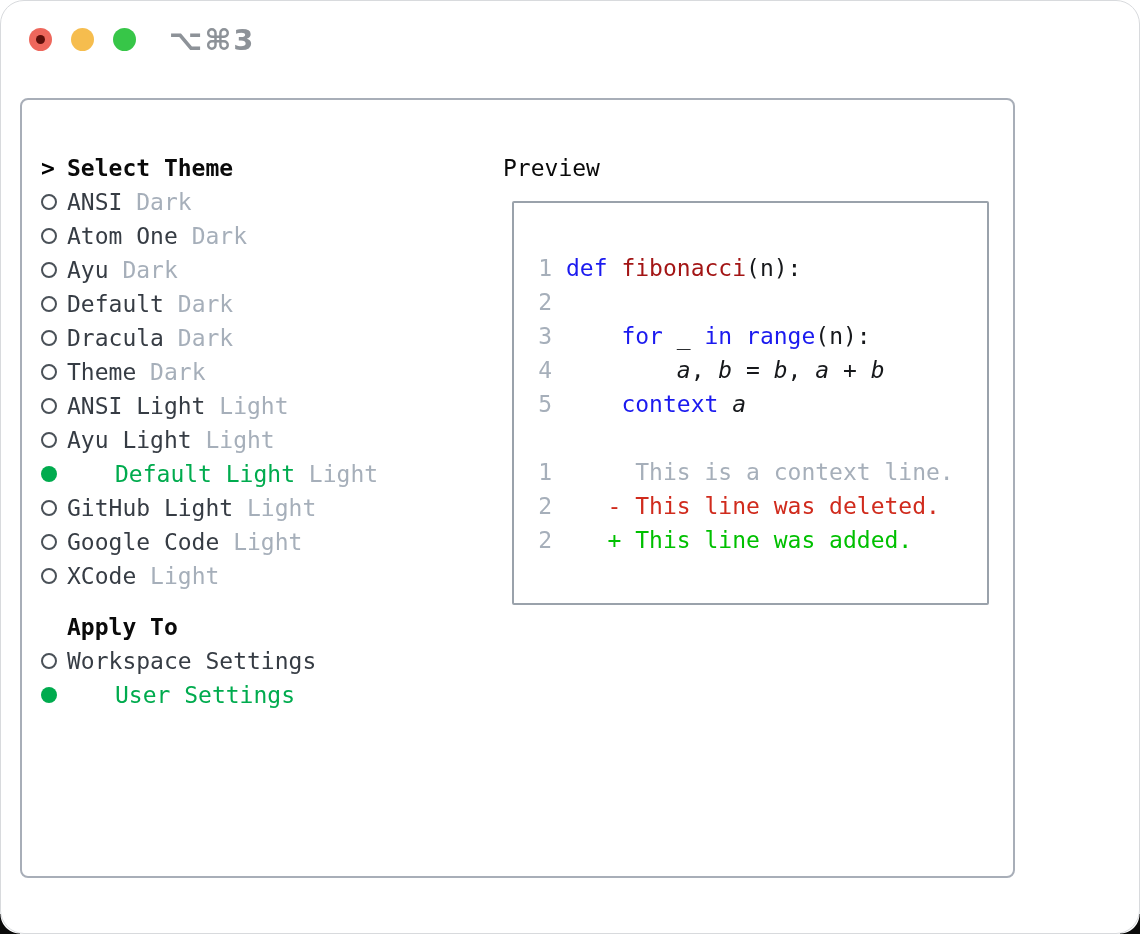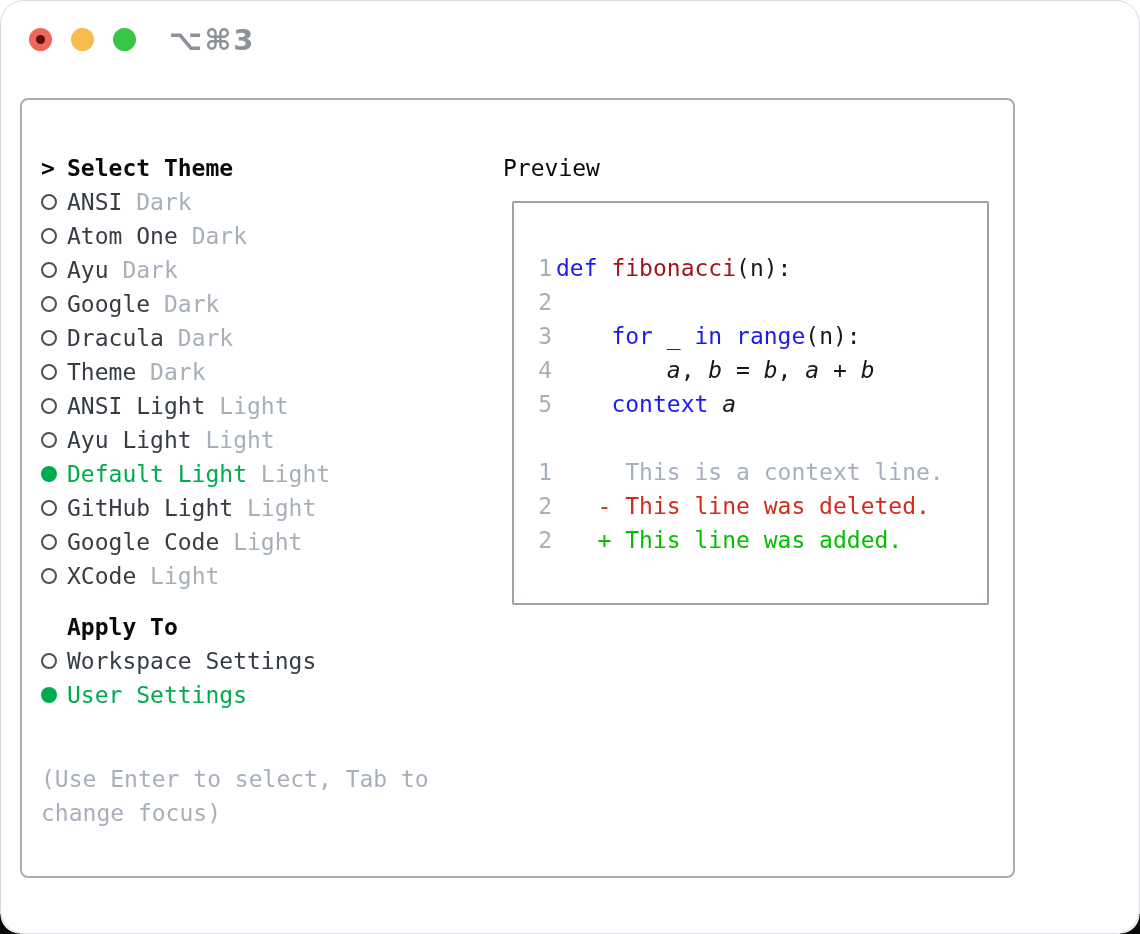--- a/index.html
+++ b/index.html
@@ -57,21 +57,21 @@
     background:#fff;
   }
 
   .row{display:flex;align-items:center;height:34px;line-height:34px;white-space:pre;}
   .marker{width:26px;flex:none;display:flex;align-items:center;}
   .prompt{font-weight:bold;color:#000;}
   .header-text{font-weight:bold;color:var(--c-header);}
   .circle{width:12px;height:12px;border:2.5px solid var(--c-circle);border-radius:50%;box-sizing:content-box;display:inline-block;}
   .circle.filled{width:16px;height:16px;border:none;background:var(--c-green);}
   .item-name{color:var(--c-item);}
-  .item-name.selected{color:var(--c-green);}
+  .item-name.selected{color:var(--c-green);margin-left:48px;}
   .item-tag{color:var(--c-muted);}
 
   .theme-block{position:absolute;left:19px;top:51px;}
   .apply-block{position:absolute;left:19px;top:510px;}
   .hint{
     position:absolute;left:19px;top:662px;width:424px;
     color:var(--c-muted);line-height:34px;
   }
 
   
@@ -79,21 +79,21 @@
     position:absolute;left:481px;top:51px;height:34px;line-height:34px;
     font-weight:normal;color:var(--c-header);
   }
   .preview-box{
     position:absolute;left:490px;top:101px;width:477px;height:404px;
     border:2px solid var(--c-preview-border);border-radius:2px;box-sizing:border-box;
     padding-top:48px;overflow:hidden;background:#fff;
   }
   .pline{display:flex;height:34px;line-height:34px;padding-left:12px;}
   .ln{width:26px;flex:none;text-align:right;color:var(--c-muted);}
-  .pcode{white-space:pre;margin-left:4px;color:var(--c-code);}
+  .pcode{white-space:pre;margin-left:14px;color:var(--c-code);}
   .tok-keyword{color:var(--c-kw);}
   .tok-function{color:var(--c-fn);}
   .tok-var{font-style:italic;}
   .diff-context .pcode{color:var(--c-muted);}
   .diff-deleted .pcode{color:var(--c-del);}
   .diff-added .pcode{color:var(--c-add);}
 </style>
 </head>
 <body>
 
@@ -112,21 +112,21 @@
 
     <div class="theme-block">
       <div class="row">
         <span class="marker"><span class="prompt">&gt;</span></span>
         <span class="header-text">Select Theme</span>
       </div>
       <div id="theme-list">
           <div class="row"><span class="marker"><span class="circle"></span></span><span class="item-name">ANSI</span><span class="item-tag"> Dark</span></div>
           <div class="row"><span class="marker"><span class="circle"></span></span><span class="item-name">Atom One</span><span class="item-tag"> Dark</span></div>
           <div class="row"><span class="marker"><span class="circle"></span></span><span class="item-name">Ayu</span><span class="item-tag"> Dark</span></div>
-          <div class="row"><span class="marker"><span class="circle"></span></span><span class="item-name">Google</span><span class="item-tag"> Dark</span></div>
+          <div class="row"><span class="marker"><span class="circle"></span></span><span class="item-name">Default</span><span class="item-tag"> Dark</span></div>
           <div class="row"><span class="marker"><span class="circle"></span></span><span class="item-name">Dracula</span><span class="item-tag"> Dark</span></div>
           <div class="row"><span class="marker"><span class="circle"></span></span><span class="item-name">Theme</span><span class="item-tag"> Dark</span></div>
           <div class="row"><span class="marker"><span class="circle"></span></span><span class="item-name">ANSI Light</span><span class="item-tag"> Light</span></div>
           <div class="row"><span class="marker"><span class="circle"></span></span><span class="item-name">Ayu Light</span><span class="item-tag"> Light</span></div>
           <div class="row"><span class="marker"><span class="circle filled"></span></span><span class="item-name selected">Default Light</span><span class="item-tag"> Light</span></div>
           <div class="row"><span class="marker"><span class="circle"></span></span><span class="item-name">GitHub Light</span><span class="item-tag"> Light</span></div>
           <div class="row"><span class="marker"><span class="circle"></span></span><span class="item-name">Google Code</span><span class="item-tag"> Light</span></div>
           <div class="row"><span class="marker"><span class="circle"></span></span><span class="item-name">XCode</span><span class="item-tag"> Light</span></div>
         </div>
     </div>
@@ -135,21 +135,20 @@
       <div class="row">
         <span class="marker"></span>
         <span class="header-text">Apply To</span>
       </div>
       <div id="apply-list">
           <div class="row"><span class="marker"><span class="circle"></span></span><span class="item-name">Workspace Settings</span></div>
           <div class="row"><span class="marker"><span class="circle filled"></span></span><span class="item-name selected">User Settings</span></div>
         </div>
     </div>
 
-    <div class="hint">(Use Enter to select, Tab to change focus)</div>
 
     <div class="preview-label">Preview</div>
 
     <div class="preview-box">
       <div id="code-lines">
           <div class="pline">
             <span class="ln">1</span>
             <span class="pcode"><span class="tok-keyword">def</span><span> </span><span class="tok-function">fibonacci</span><span>(n):</span></span>
           </div>
           <div class="pline">

